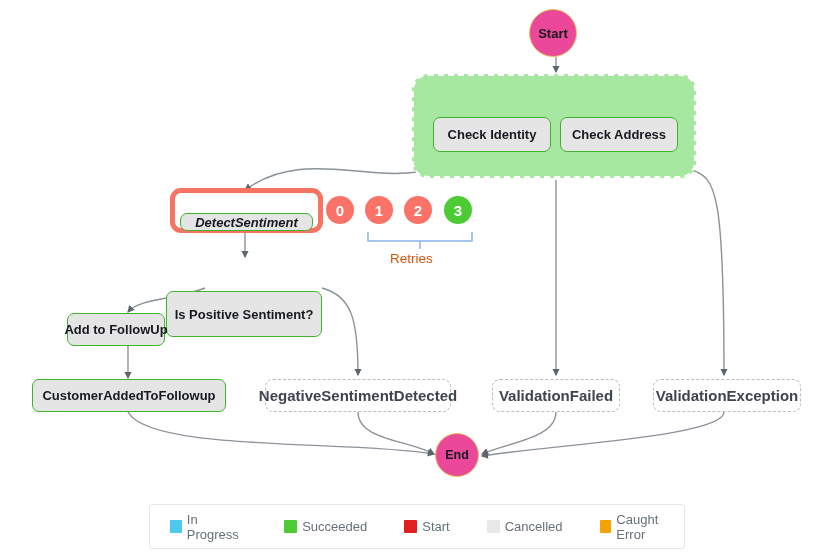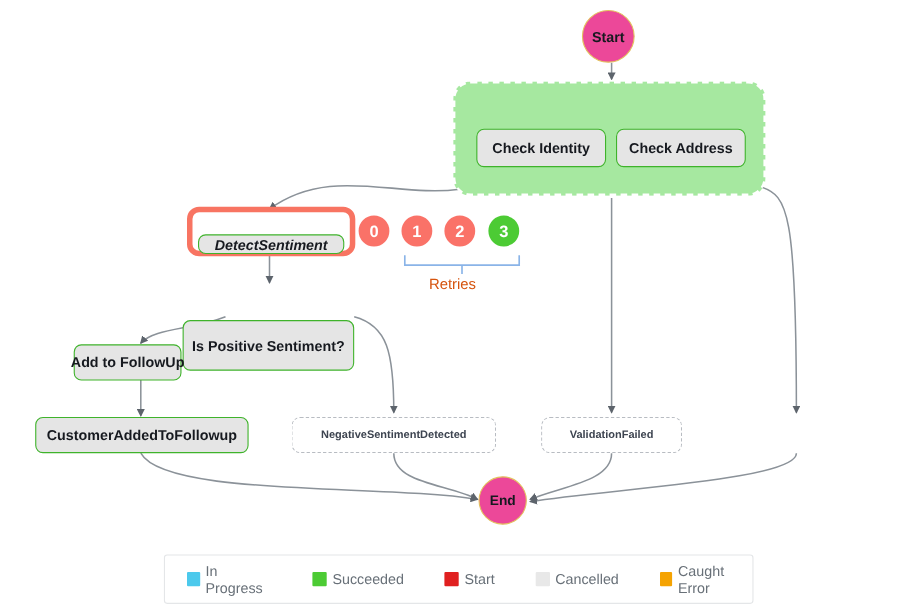--- a/index.html
+++ b/index.html
@@ -56,21 +56,21 @@
   .group {
     background: #a6e8a0;
     border: 2px dashed #ffffff;
     border-radius: 16px;
   }
   
   .pending {
     background: #ffffff;
     border: 1.5px dashed #b8bcc2;
     border-radius: 8px;
-    font-size: 10px;
+    font-size: 15px;
     color: #3d4450;
     font-weight: bold;
   }
   
   .selected-ring {
     position: absolute;
     border: 5px solid #f87462;
     border-radius: 11px;
     background: #ffffff;
     box-sizing: border-box;
@@ -190,20 +190,21 @@
   <div class="node task" style="left:166px; top:258px; width:156px; height:46px;margin-top:33px;">Is Positive Sentiment?</div>
 
   <div class="node task" style="left:67px; top:313px; width:98px; height:33px;">Add to FollowUp</div>
 
   <div class="node task" style="left:32px; top:379px; width:194px; height:33px;">CustomerAddedToFollowup</div>
 
   <div class="node pending" style="left:265px; top:379px; width:186px; height:33px;">NegativeSentimentDetected</div>
 
   <div class="node pending" style="left:492px; top:379px; width:128px; height:33px;">ValidationFailed</div>
 
+  <div class="node pending" style="left:653px; top:379px; width:148px; height:33px;">ValidationException</div>
 
   <div class="node terminal" style="left:435px; top:433px; width:44px; height:44px; font-size:12.5px;">End</div>
 
   <div class="attempt failed" style="left:326px; top:196px;">0</div>
   <div class="attempt failed" style="left:365px; top:196px;">1</div>
   <div class="attempt failed" style="left:404px; top:196px;">2</div>
   <div class="attempt ok" style="left:444px; top:196px;">3</div>
 
   <div class="retries-label" style="left:390px; top:251px;">Retries</div>
 

